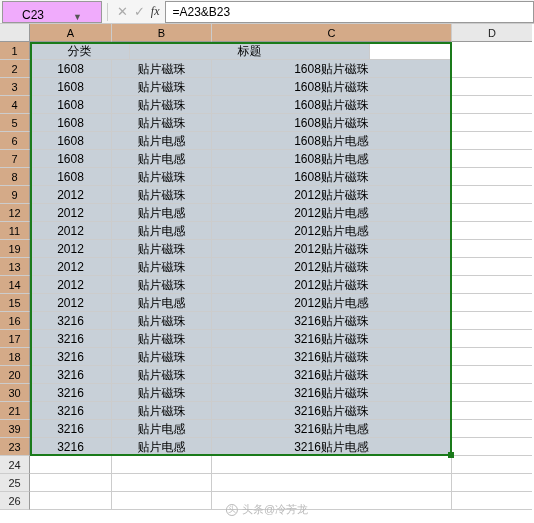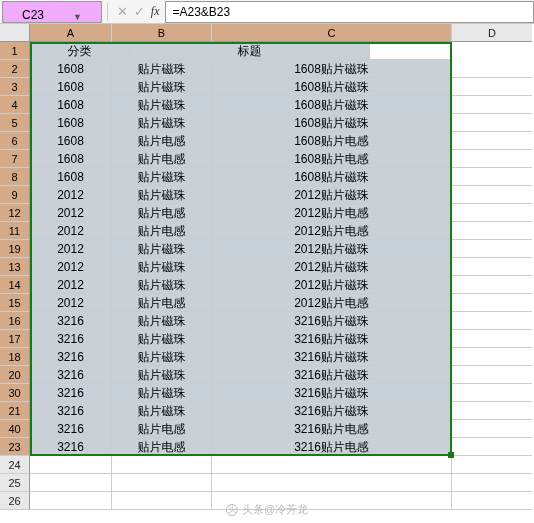--- a/index.html
+++ b/index.html
@@ -86,21 +86,21 @@
       <div class="row-h sel">19</div>
       <div class="row-h sel">13</div>
       <div class="row-h sel">14</div>
       <div class="row-h sel">15</div>
       <div class="row-h sel">16</div>
       <div class="row-h sel">17</div>
       <div class="row-h sel">18</div>
       <div class="row-h sel">20</div>
       <div class="row-h sel">30</div>
       <div class="row-h sel">21</div>
-      <div class="row-h sel">40</div>
+      <div class="row-h sel">39</div>
       <div class="row-h sel">23</div>
       <div class="row-h">24</div>
       <div class="row-h">25</div>
       <div class="row-h">26</div>
     </div>
   <div class="data-area" id="data-area">
     <div class="row">
         <div class="cell b head-bg">分类</div>
         <div class="cell c head-bg">标题</div>
         <div class="cell d empty"></div>

